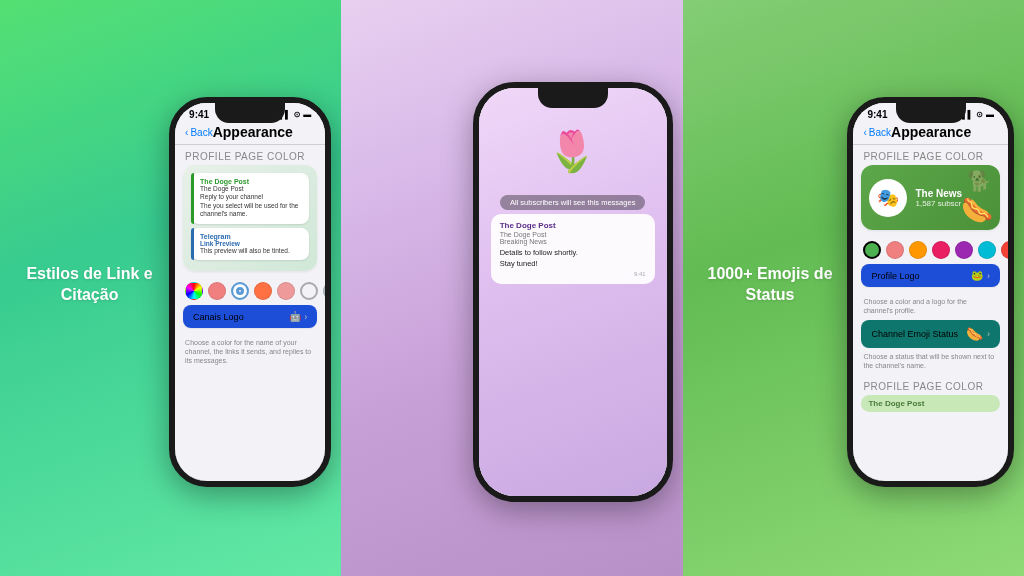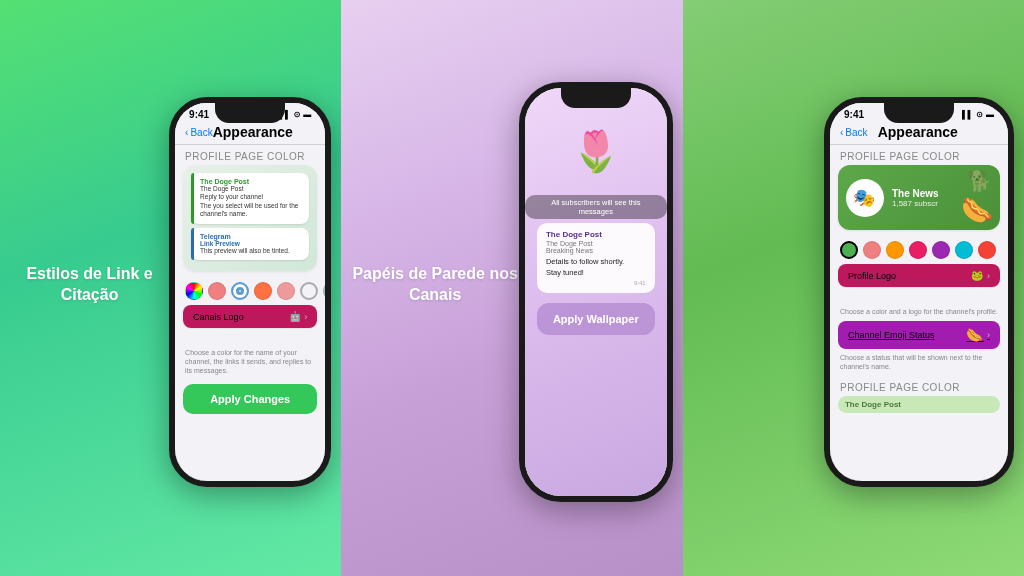--- a/index.html
+++ b/index.html
@@ -185,22 +185,22 @@
       flex-shrink: 0;
     }
     .swatch.selected { border: 2px solid #000; }
 
     
     .list-row {
       display: flex;
       align-items: center;
       justify-content: space-between;
       padding: 6px 10px;
-      background: #be185d;
-      margin: 0 8px 17px;
+      background: #1d4ed8;
+      margin: 0 8px 7px;
       border-radius: 8px;
       box-shadow: 0 0.5px 1px rgba(0,0,0,0.06);
     }
     .list-row-left { display: flex; flex-direction: column; }
     .list-row-title { font-size: 9px; font-weight: 500; color: #000; }
     .list-row-right { display: flex; align-items: center; gap: 3px; font-size: 10px; }
     .chevron { color: #c0c0c0; font-size: 9px; }
 
     
     .desc-text {
@@ -323,24 +323,23 @@
       font-size: 20px;
       opacity: 0.3;
     }
 
     
     .emoji-status-row {
       display: flex;
       align-items: center;
       justify-content: space-between;
       padding: 6px 10px;
-      background: #a21caf;
+      background: #0f766e;
       margin: 0 8px 1px;
       border-radius: 8px;
-      text-decoration: underline;
     }
     .emoji-status-left { display: flex; flex-direction: column; }
     .emoji-status-title { font-size: 9px; font-weight: 500; color: #000; }
     .emoji-status-right { font-size: 14px; }
 
     
     .phone-content {
       flex: 1;
       overflow: hidden;
       display: flex;
@@ -432,54 +431,52 @@
             <span class="list-row-title">Canais Logo</span>
           </div>
           <div class="list-row-right">
             <span>🤖</span>
             <span class="chevron">›</span>
           </div>
         </div>
 
         <div class="desc-text">Choose a color for the name of your channel, the links it sends, and replies to its messages.</div>
 
-        <div class="apply-btn">Apply Changes</div>
       </div>
     </div>
   </div>
 </div>
 
 <div class="panel panel-center">
-  <div class="panel-title">Papéis de Parede nos Canais</div>
 
   <div class="phone" style="width:200px; height:420px; border-radius:42px;">
     <div class="phone-notch"></div>
     <div class="phone-screen">
       <div class="wallpaper-bg">
 
         <div style="height:22px; width:100%; flex-shrink:0;"></div>
 
         <div class="tulip-emoji">🌷</div>
 
         <div class="wallpaper-hint">All subscribers will see this messages</div>
 
         <div class="channel-chat-bubble">
           <div class="channel-name-row">The Doge Post</div>
           <div class="channel-subtitle" style="font-size:7px; color:#777; margin-bottom:3px;">The Doge Post<br>Breaking News</div>
           <div class="channel-msg">Details to follow shortly.<br>Stay tuned!</div>
           <div class="channel-time">9:41</div>
         </div>
 
-        <div class="apply-wallpaper-btn">Apply Wallpaper</div>
       </div>
     </div>
   </div>
 </div>
 
 <div class="panel panel-right">
+  <div class="panel-title">1000+ Emojis de Status</div>
 
   <div class="phone">
     <div class="phone-notch"></div>
     <div class="phone-screen">
 
       <div class="status-bar">
         <span class="status-time">9:41</span>
         <div class="status-icons">
           <span>▌▌</span>
           <span>⊙</span>

